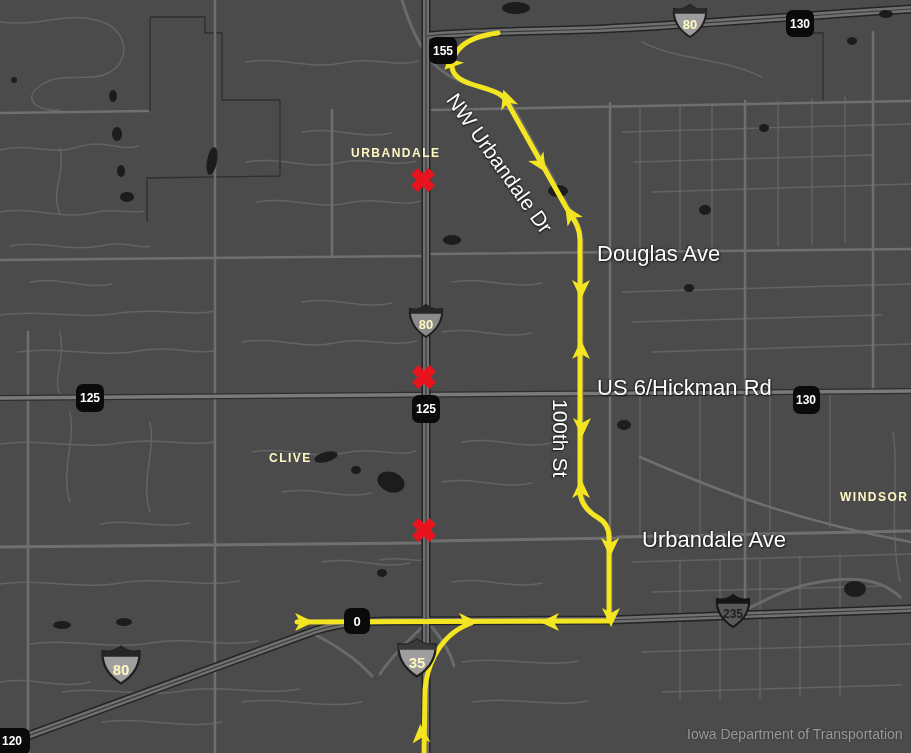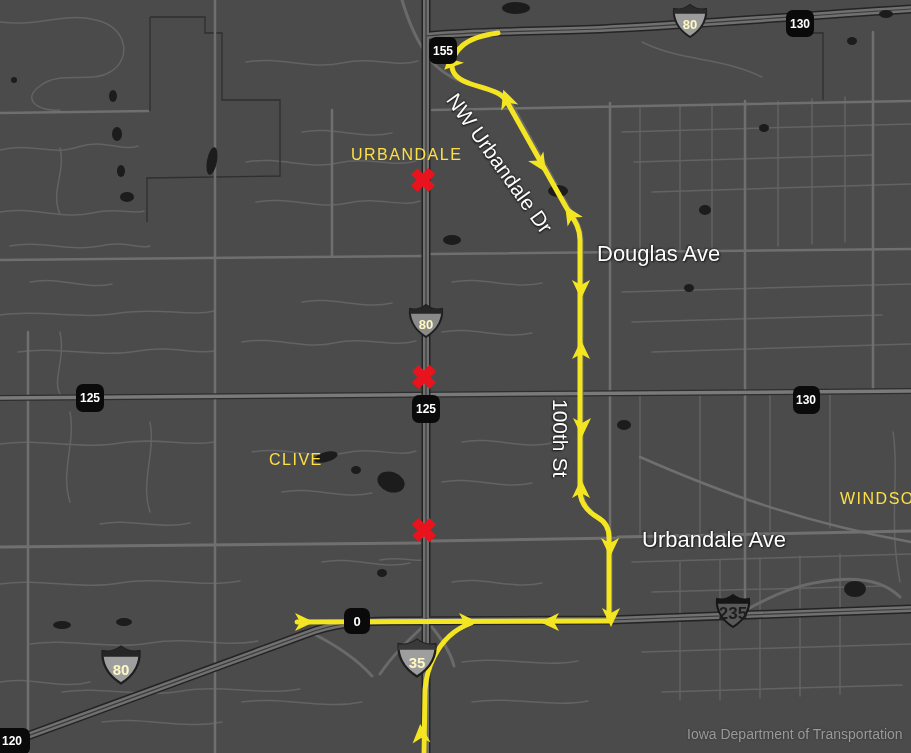--- a/index.html
+++ b/index.html
@@ -3,21 +3,21 @@
 <meta charset="utf-8">
 <style>
   html,body{margin:0;padding:0;background:#333;}
   .map{position:relative;width:911px;height:753px;overflow:hidden;background:#4b4b4b;
        font-family:"Liberation Sans",sans-serif;}
   .map svg{position:absolute;left:0;top:0;}
   .lbl{position:absolute;color:#fdfdfd;font-size:22px;white-space:nowrap;
        text-shadow:1px 1px 2px rgba(0,0,0,.75),-1px -1px 2px rgba(0,0,0,.45);}
   .rot54{transform:rotate(54.5deg);transform-origin:0 0;font-size:21px;}
   .rot90{transform:rotate(90deg);transform-origin:0 0;font-size:21px;}
-  .city{position:absolute;color:#fde047;font-size:16px;font-weight:normal;
+  .city{position:absolute;color:#fef9c3;font-size:12px;font-weight:bold;
         letter-spacing:1.5px;white-space:nowrap;}
   .mnum{position:absolute;transform:translate(-50%,-50%);color:#ffffff;
         font-size:12px;font-weight:bold;white-space:nowrap;}
   .snum{position:absolute;transform:translate(-50%,-50%);color:#fef9c3;
         font-size:13px;font-weight:bold;white-space:nowrap;}
   .warning{position:absolute;left:160px;top:248px;width:330px;color:#e8131c;
         font-size:29px;font-weight:bold;line-height:35px;
         text-shadow:1px 1px 1px rgba(0,0,0,.35);}
   .attr{position:absolute;left:687px;top:726px;color:#9a9a9a;font-size:14px;
         text-shadow:0 0 2px #2e2e2e;white-space:nowrap;}
@@ -177,32 +177,33 @@
   <g fill="#e8131c">
     <path d="M-12,-5.5 L-5.5,-12 L0,-6.5 L5.5,-12 L12,-5.5 L6.5,0 L12,5.5 L5.5,12 L0,6.5 L-5.5,12 L-12,5.5 L-6.5,0 Z" transform="translate(423,180)"></path>
     <path d="M-12,-5.5 L-5.5,-12 L0,-6.5 L5.5,-12 L12,-5.5 L6.5,0 L12,5.5 L5.5,12 L0,6.5 L-5.5,12 L-12,5.5 L-6.5,0 Z" transform="translate(424,377)"></path>
     <path d="M-12,-5.5 L-5.5,-12 L0,-6.5 L5.5,-12 L12,-5.5 L6.5,0 L12,5.5 L5.5,12 L0,6.5 L-5.5,12 L-12,5.5 L-6.5,0 Z" transform="translate(424,530)"></path>
   </g>
 </svg>
 
 
 <div class="lbl rot54" style="left:461px;top:89px;">NW Urbandale Dr</div>
 <div class="lbl" style="left:597px;top:241px;">Douglas Ave</div>
+<div class="lbl" style="left:597px;top:375px;">US 6/Hickman Rd</div>
 <div class="lbl rot90" style="left:572px;top:399px;">100th St</div>
 <div class="lbl" style="left:642px;top:527px;">Urbandale Ave</div>
 
 <div class="city" style="left:351px;top:146px;">URBANDALE</div>
 <div class="city" style="left:269px;top:451px;">CLIVE</div>
 <div class="city" style="left:840px;top:490px;">WINDSOR H</div>
 
 <div class="snum" style="left:690px;top:24px;">80</div>
 <div class="snum" style="left:426px;top:324px;">80</div>
 <div class="snum" style="left:417px;top:662px;font-size:15px;">35</div>
 <div class="snum" style="left:121px;top:669px;font-size:15px;">80</div>
-<div class="snum" style="left:733px;top:614px;font-size:17px;color:#1e1e1e;text-align:right;">235</div>
+<div class="snum" style="left:733px;top:614px;font-size:12px;color:#1e1e1e;text-align:right;">235</div>
 
 <div class="mnum" style="left:443px;top:51px;">155</div>
 <div class="mnum" style="left:800px;top:24px;">130</div>
 <div class="mnum" style="left:90px;top:398px;">125</div>
 <div class="mnum" style="left:426px;top:409px;">125</div>
 <div class="mnum" style="left:806px;top:400px;">130</div>
 <div class="mnum" style="left:357px;top:621px;font-size:13px;">0</div>
 <div class="mnum" style="left:12px;top:741px;">120</div>
 
 <div class="attr">Iowa Department of Transportation</div>

